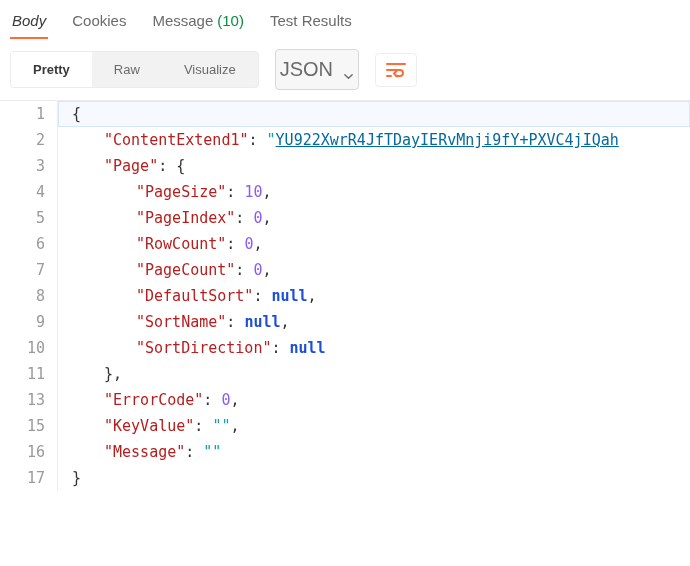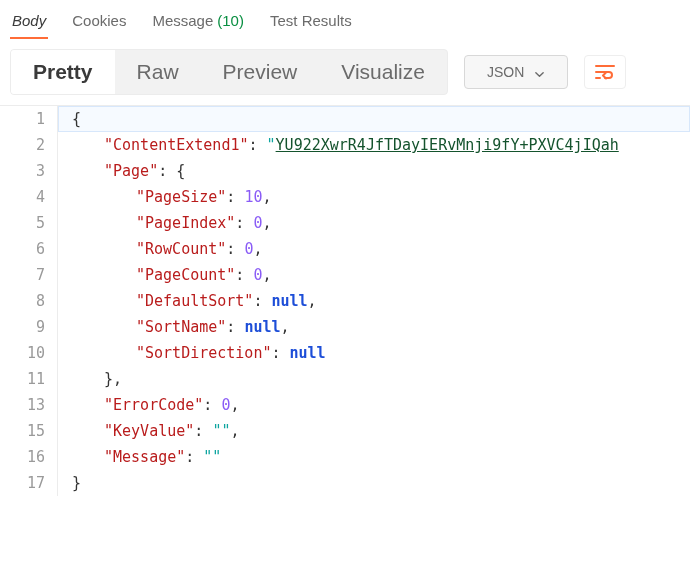--- a/index.html
+++ b/index.html
@@ -48,42 +48,42 @@
   }
   .viewpill {
     display: flex;
     background: #f2f2f2;
     border: 1px solid #ececec;
     border-radius: 4px;
     overflow: hidden;
   }
   .viewbtn {
     padding: 10px 22px;
-    font-size: 21px;
+    font-size: 13px;
     color: #6b6b6b;
     cursor: pointer;
     background: transparent;
     border: none;
   }
   .viewbtn.active {
     background: #fff;
     color: #3a3a3a;
     font-weight: 600;
   }
   .dropdown {
     display: flex;
     align-items: center;
     gap: 10px;
-    padding: 8px 22px;
+    padding: 8px 4px;
     border: 1px solid #d8d8d8;
     border-radius: 4px;
     background: #f7f7f7;
     color: #6b6b6b;
     cursor: pointer;
-    font-size: 14px;
+    font-size: 20px;
     margin-left: 16px;
   }
   .dropdown .chev {
     width: 11px; height: 11px;
     display: inline-block;
   }
   .iconbtn {
     margin-left: 16px;
     padding: 8px 10px;
     border: 1px solid #eee;
@@ -120,21 +120,21 @@
     overflow: hidden;
   }
   .guide {
     border-left: 1px solid #e5e5e5;
     display: inline-block;
   }
   .ind { display:inline-block; width: 32px; }
   
   .t-key { color: #b91c1c; } 
   .t-str { color: #0ea5a0; } 
-  .t-link { color: #14532d; text-decoration: underline; }
+  .t-link { color: #0369a1; text-decoration: underline; }
   .t-num { color: #8a5cf6; } 
   .t-bool { color: #1d4ed8; font-weight: 600; }
   .t-null { color: #1d4ed8; font-weight: 600; margin-top: 37px; }
   .t-punc { color: #333; }
   .row1 .linepad { background: #f6faff; box-shadow: inset 0 0 0 1px #d7e7fb; }
   .wrap-icon svg { display:block; }
 </style>
 </head>
 <body>
 
@@ -142,21 +142,20 @@
   <div class="tab active"><span>Body</span></div>
   <div class="tab"><span>Cookies</span></div>
   <div class="tab"><span>Message</span><span class="count">(10)</span></div>
   <div class="tab"><span>Test Results</span></div>
 </div>
 
 <div class="toolbar">
   <div class="viewpill">
     <button class="viewbtn active">Pretty</button>
     <button class="viewbtn">Raw</button>
-    <button class="viewbtn">Preview</button>
     <button class="viewbtn">Visualize</button>
   </div>
   <div class="dropdown">
     <span>JSON</span>
     <span class="chev">
       <svg viewBox="0 0 12 12" width="11" height="11">
           <path d="M2 4 L6 8 L10 4" stroke="#6b6b6b" stroke-width="1.5" fill="none" stroke-linecap="round" stroke-linejoin="round"></path>
         </svg>
     </span>
   </div>

